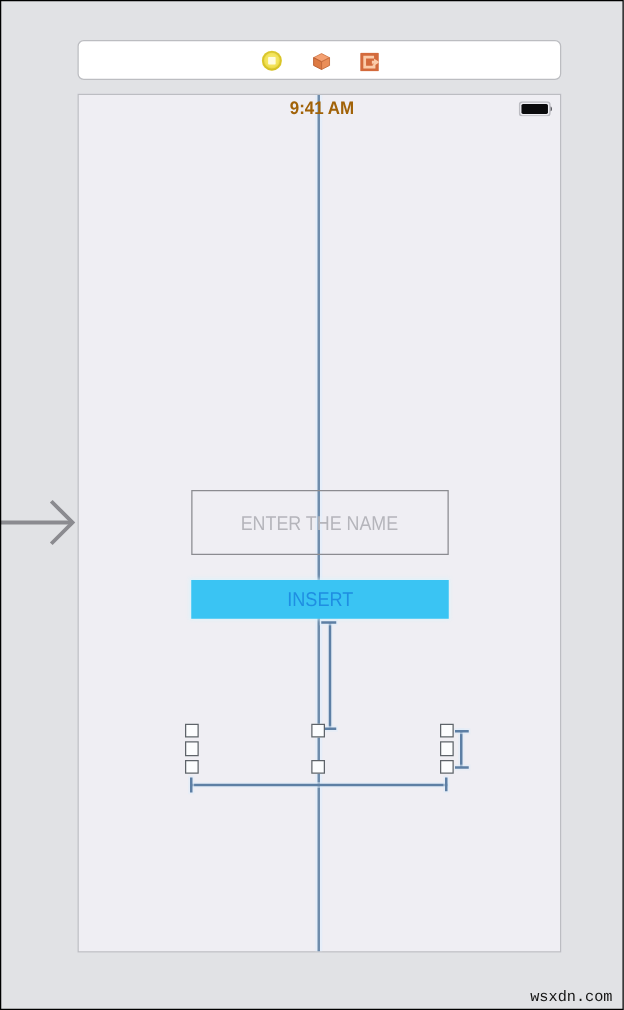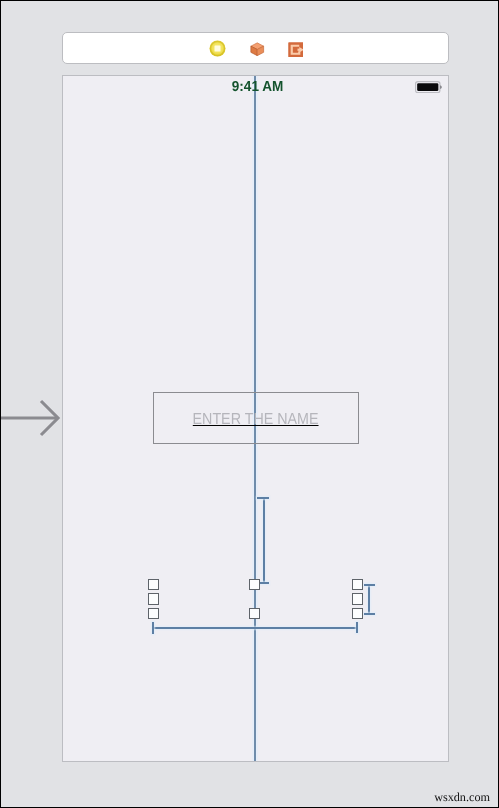--- a/index.html
+++ b/index.html
@@ -26,30 +26,30 @@
   #ic-ex{left:224.5px;top:8.5px;width:15.5px;height:15.5px;}
 
   
   #canvas{
     position:absolute;left:62px;top:75px;width:387px;height:687px;
     background:#efeef3;border:1px solid #bcbdc2;box-sizing:border-box;overflow:hidden;
   }
   #statusbar{position:absolute;left:0;top:0;width:100%;height:20px;z-index:10;}
   #status-time{
     position:absolute;left:5px;right:0;top:3px;text-align:center;
-    font-size:14.5px;font-weight:bold;color:#14532d;
+    font-size:14.5px;font-weight:bold;color:#a16207;
   }
   #status-time-inner{display:inline-block;transform:scaleX(0.935) translateZ(0);transform-origin:center;white-space:nowrap;}
   #battery{position:absolute;left:352px;top:5px;width:27px;height:12.3px;line-height:0;}
 
   
   #namefield{
     position:absolute;left:89.8px;top:316.4px;width:206.4px;height:52.1px;
     border:1px solid #8b8b90;box-sizing:border-box;
-    display:flex;align-items:center;justify-content:center;text-decoration:underline;
+    display:flex;align-items:center;justify-content:center;
   }
   #namefield span{font-size:16px;color:#b5b5bb;letter-spacing:0;position:relative;top:2px;display:inline-block;transform:scaleX(0.893) translateZ(0);transform-origin:center;white-space:nowrap;}
 
   #insertbtn{
     position:absolute;left:89.8px;top:387.8px;width:206px;height:31.6px;
     background:#3ac4f3;display:flex;align-items:center;justify-content:center;
     box-shadow:0 0 3px 1.2px rgba(214,244,253,0.75);
   }
   #insertbtn span{font-size:16px;color:#1f8ee2;position:relative;top:1px;display:inline-block;transform:scaleX(0.905) translateZ(0);transform-origin:center;white-space:nowrap;}
 
@@ -72,21 +72,21 @@
   .cline{position:absolute;background:#5d7fa4;z-index:15;}
   .cline.h{box-shadow:0 0 0 1.3px rgba(223,237,250,0.55);}
   .cline.v{box-shadow:0 0 0 1.3px rgba(223,237,250,0.55);}
   .cline.h{height:2px;}
   .cline.v{width:2px;}
 
   #initial-vc-arrow{position:absolute;left:0px;top:398px;width:62px;height:40px;display:block;line-height:0;}
 
   #watermark{
     position:absolute;right:9px;bottom:3px;
-    font-family:Liberation Serif, serif;font-size:12.2px;color:#141414;transform:translateZ(0);
+    font-family:Liberation Mono, monospace;font-size:12.2px;color:#141414;transform:translateZ(0);
   }
 </style>
 </head>
 <body>
 
 <div id="root">
 
   <div id="dock">
     <span class="dock-icon" id="ic-vc">
       <svg viewBox="0 0 34 34" width="17" height="17">
@@ -136,20 +136,23 @@
         </svg>
       </span>
     </div>
 
     <div id="vguide"></div>
 
     <div id="namefield">
       <span>ENTER THE NAME</span>
     </div>
 
+    <div id="insertbtn">
+      <span>INSERT</span>
+    </div>
 
 
     <div class="cline v" style="left:199.6px;top:421.8px;height:84.7px;"></div>
     <div class="cline h" style="left:193.7px;top:420.9px;width:12.4px;"></div>
     <div class="cline h" style="left:197.2px;top:505.6px;width:8.9px;"></div>
 
     <div class="cline h" style="left:89.7px;top:551px;width:205.4px;"></div>
     <div class="cline v" style="left:88.7px;top:546.3px;height:11.5px;"></div>
     <div class="cline v" style="left:292.8px;top:546.4px;height:11px;"></div>
 

